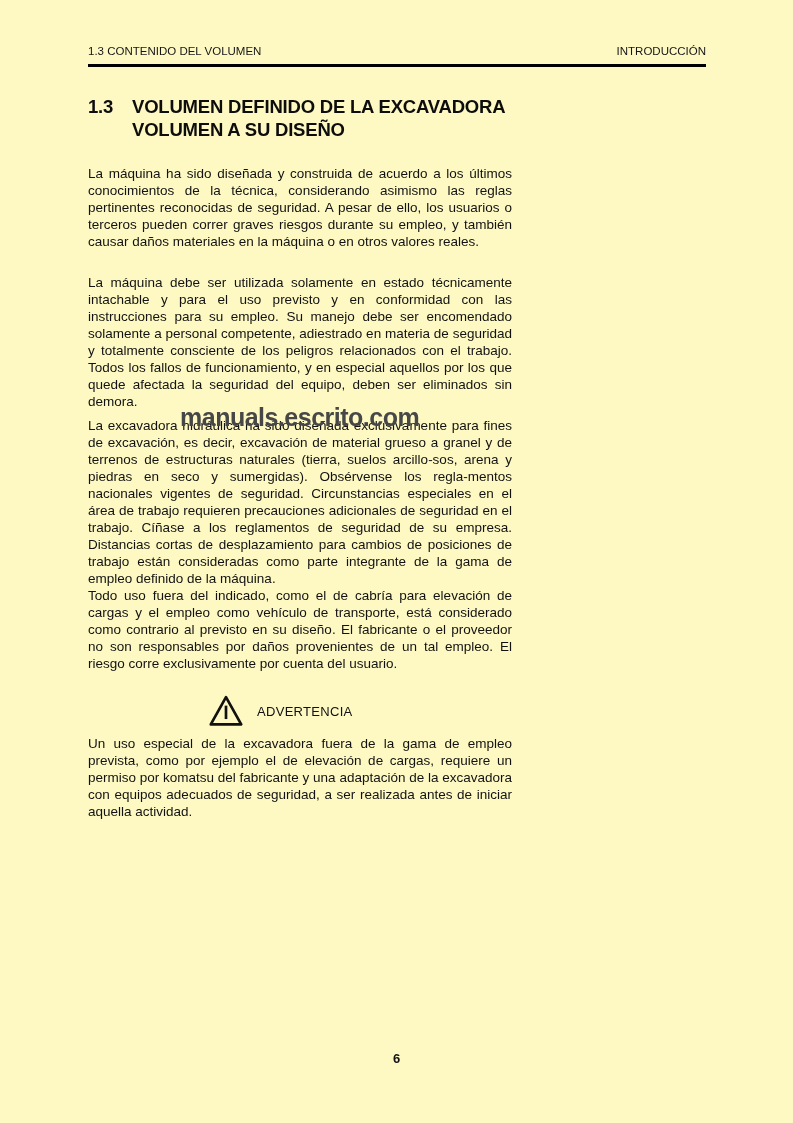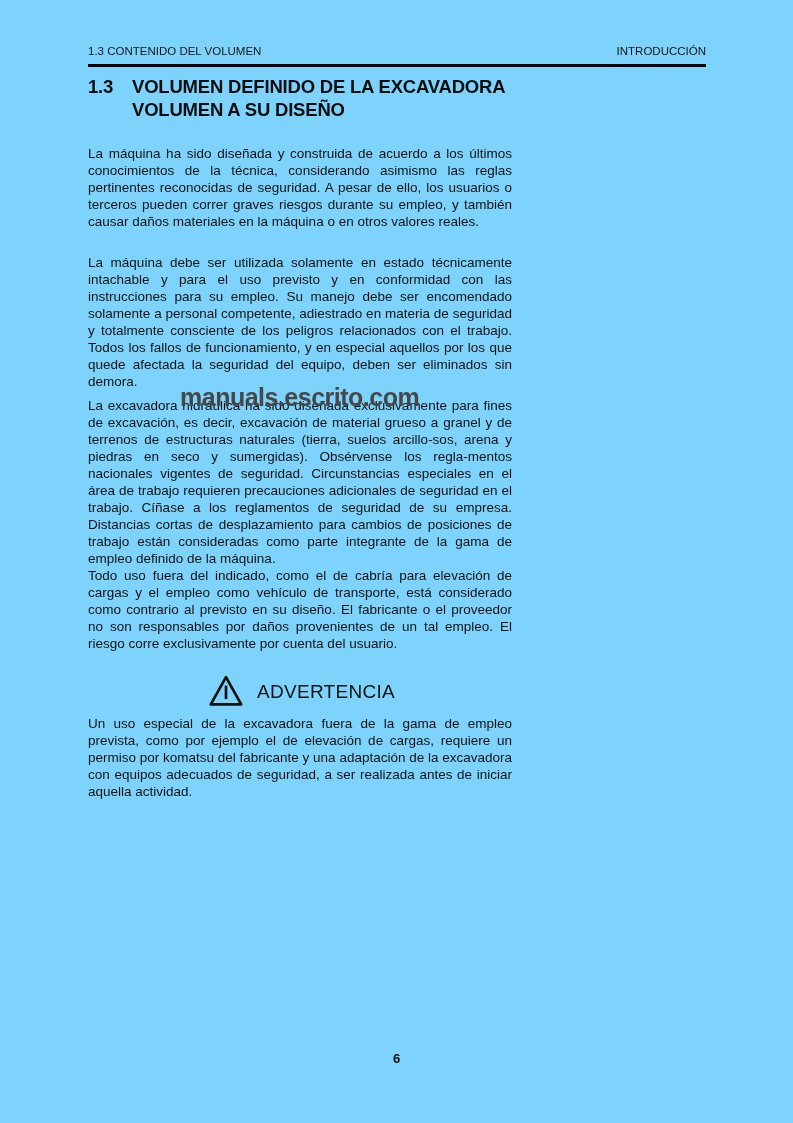--- a/index.html
+++ b/index.html
@@ -4,21 +4,21 @@
 <style>
   html, body {
     margin: 0;
     padding: 0;
     background: #ffffff;
   }
   .page {
     position: relative;
     width: 793px;
     height: 1123px;
-    background: #7dd3fc;
+    background: #fef9c3;
     font-family: "Liberation Sans", sans-serif;
     color: #111111;
     overflow: hidden;
   }
   .content {
     position: absolute;
     left: 88px;
     top: 44px;
     width: 618px;
   }
@@ -29,21 +29,21 @@
     line-height: 14px;
     color: #161616;
   }
   .rule {
     margin-top: 6px;
     height: 3px;
     background: #000000;
   }
   .section-title {
     display: flex;
-    margin-top: 8px;
+    margin-top: 28px;
     font-weight: bold;
     font-size: 18.5px;
     line-height: 23px;
     letter-spacing: -0.2px;
     color: #0d0d0d;
   }
   .sec-num {
     width: 44px;
     flex: 0 0 44px;
   }
@@ -88,21 +88,21 @@
     width: 36px;
     height: 34px;
     flex: 0 0 36px;
     display: inline-block;
   }
   .warn-icon svg {
     display: block;
   }
   .warn-label {
     margin-left: 13px;
-    font-size: 19px;
+    font-size: 13px;
     letter-spacing: 0.3px;
     color: #111111;
   }
   .page-number {
     position: absolute;
     left: 0;
     top: 1051px;
     width: 793px;
     text-align: center;
     font-size: 13px;

